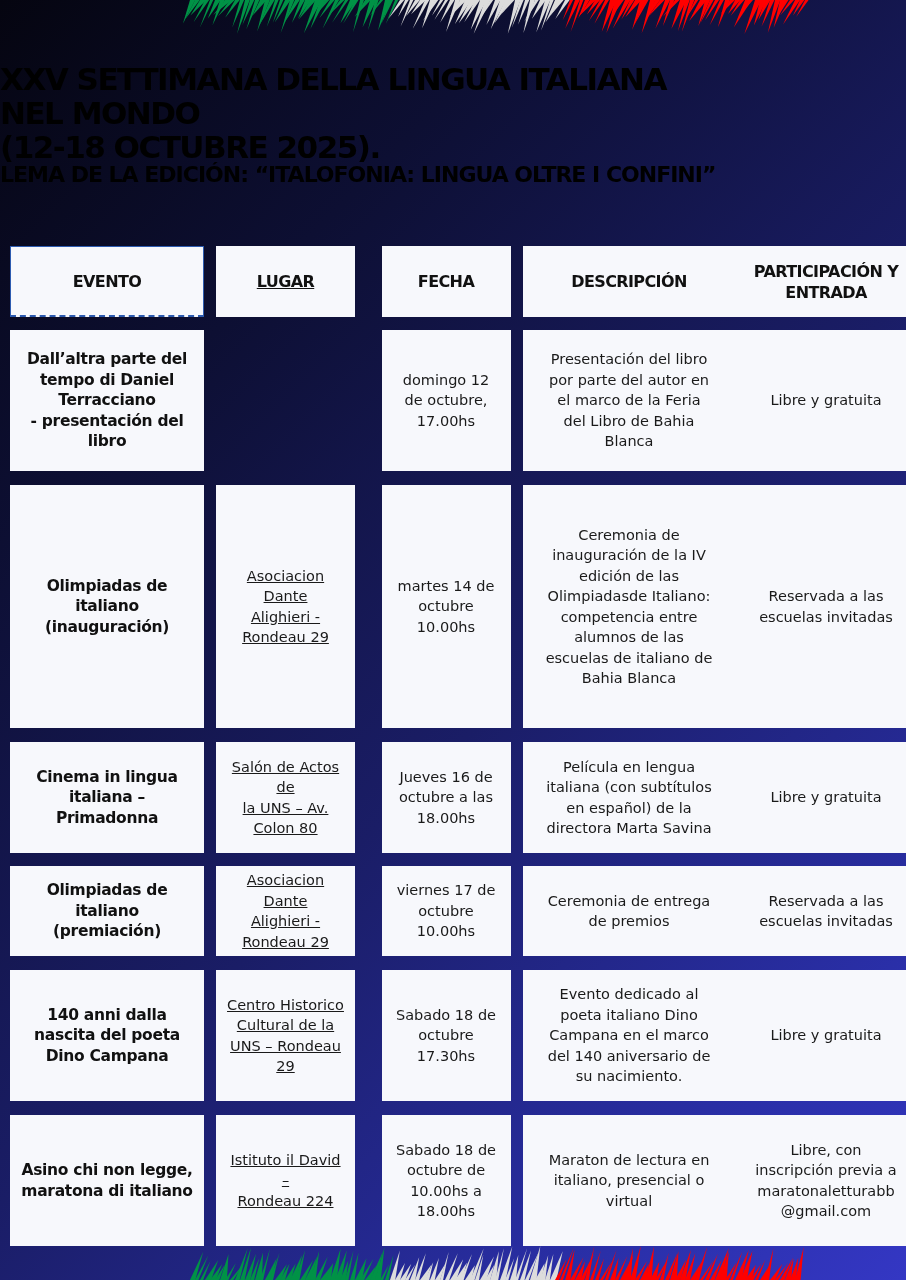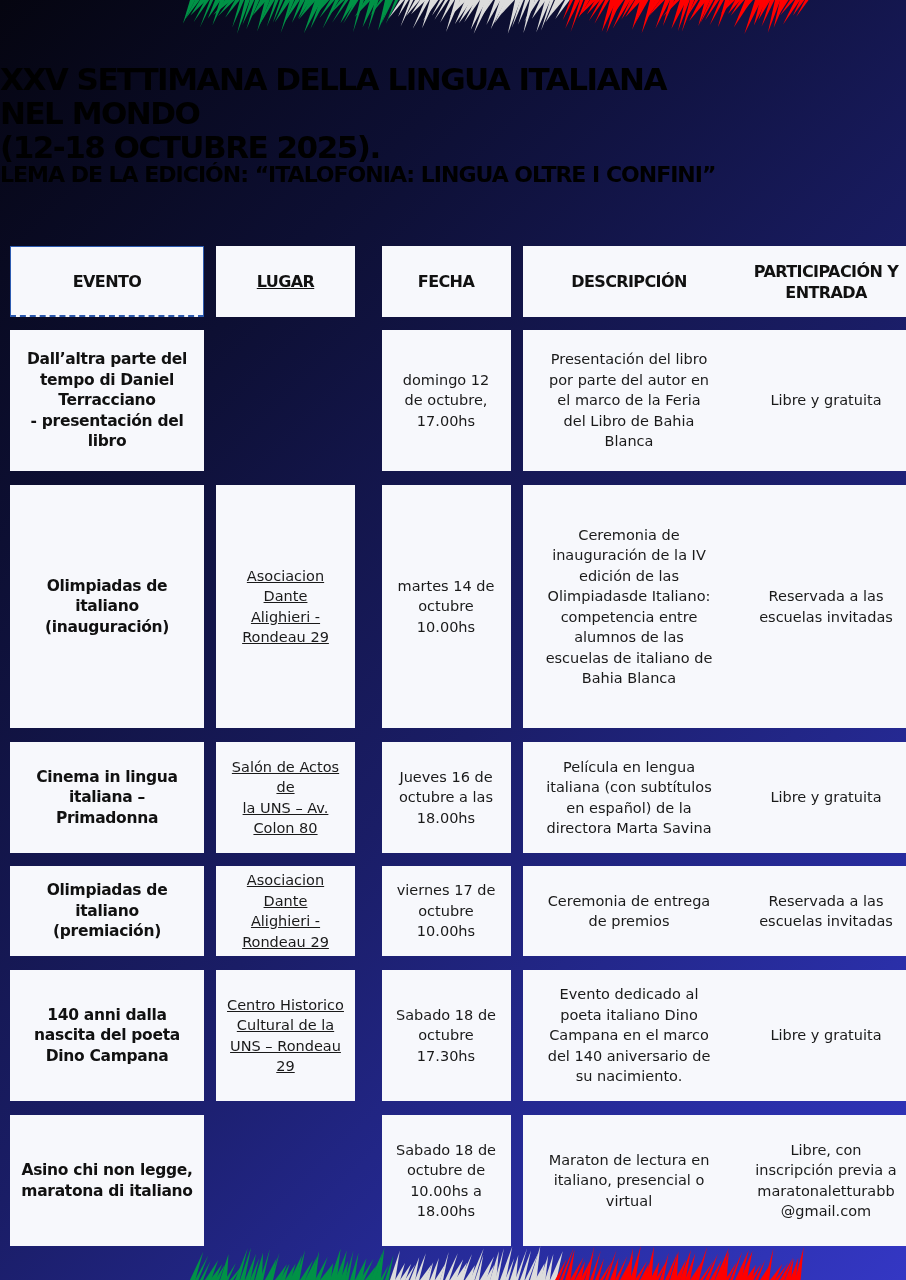--- a/index.html
+++ b/index.html
@@ -268,20 +268,22 @@
 poeta italiano Dino
 Campana en el marco
 del 140 aniversario de
 su nacimiento.</div>
     <div class="cell c4 txt">Libre y gratuita</div>
   </div>
 
   <div class="row" style="top:869px;height:131px;">
     <div class="cell c0 ev">Asino chi non legge,
 maratona di italiano</div>
+    <div class="cell c1 txt">Istituto il David –
+Rondeau 224</div>
     <div class="cell c2 txt">Sabado 18 de
 octubre de
 10.00hs a
 18.00hs</div>
     <div class="cell c3 txt">Maraton de lectura en
 italiano, presencial o
 virtual</div>
     <div class="cell c4 txt">Libre, con
 inscripción previa a
 maratonaletturabb

